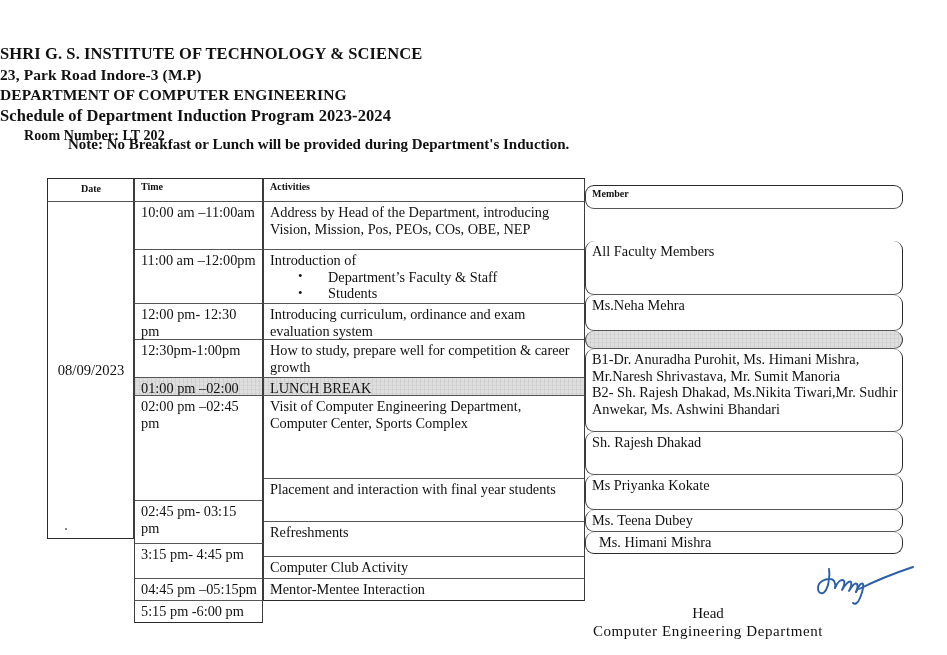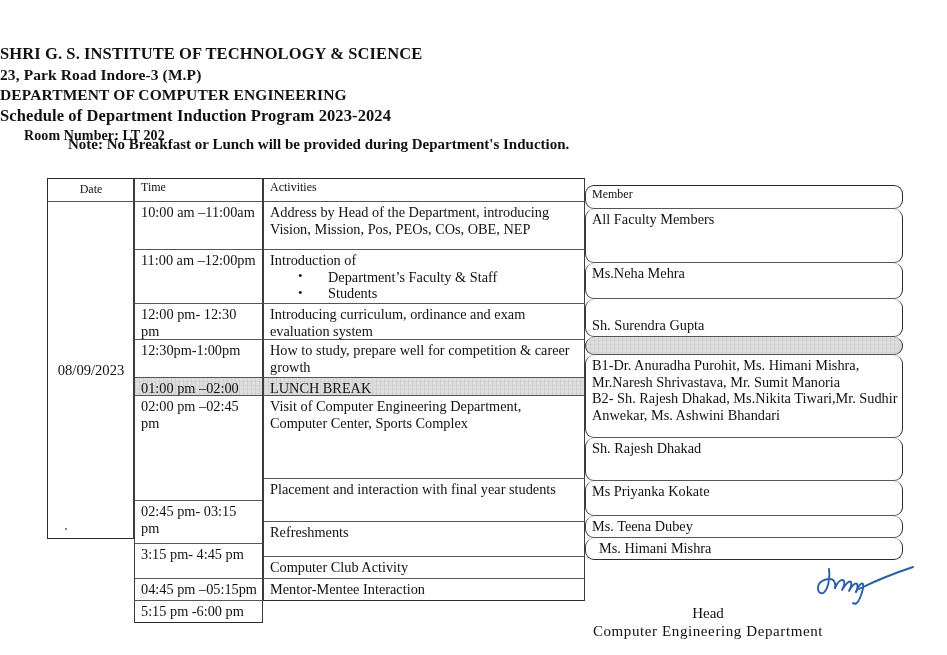--- a/index.html
+++ b/index.html
@@ -64,22 +64,22 @@
     border-left: 1.2px solid #3c3c3c;
     border-right: 1.2px solid #3c3c3c;
     border-bottom: 1.2px solid #555555;
     padding: 2px 5px 2px 6px;
     font-size: 14.3px;
     line-height: 16.6px;
     overflow: hidden;
   }
   .cell.head {
     border-top: 1.7px solid #2b2b2b;
-    font-weight: normal;
-    font-size: 12px;
+    font-weight: bold;
+    font-size: 10px;
     padding-top: 0;
   }
   .cell.lunch {
     background: #dedede;
     background-image:
       linear-gradient(90deg, rgba(0,0,0,0.055) 1px, transparent 1px),
       linear-gradient(0deg, rgba(0,0,0,0.035) 1px, transparent 1px);
     background-size: 4px 3px, 3px 4px;
   }
   .cell.bot-heavy { border-bottom: 1.6px solid #2b2b2b; }
@@ -214,25 +214,22 @@
     <div class="cell" style="height:83px;">Visit of Computer Engineering Department, Computer Center, Sports Complex</div>
     <div class="cell" style="height:43px;">Placement and interaction with final year students</div>
     <div class="cell" style="height:35px;">Refreshments</div>
     <div class="cell" style="height:22px;">Computer Club Activity</div>
     <div class="cell bot-heavy" style="height:22px;">Mentor-Mentee Interaction</div>
   </div>
 
   <div class="col col-mem">
     <div class="cell head" style="height:24px;">Member</div>
 
-    <div class="cell" style="height:54px;">All Faculty Members</div>
+    <div class="cell" style="height:54px;margin-top:32px;">All Faculty Members</div>
     <div class="cell" style="height:36px;">Ms.Neha Mehra</div>
-    <div class="cell align-bottom" style="height:38px;">
-      <div>Sh. Surendra Gupta</div>
-    </div>
     <div class="cell lunch" style="height:18px;"></div>
 
     <div class="cell" style="height:83px;">
       <div class="mem-line"><b>B1-</b><span>Dr. Anuradha Purohit, Ms. Himani Mishra,</span></div>
       <div class="mem-line">Mr.Naresh Shrivastava, Mr. Sumit Manoria</div>
       <div class="mem-line"><b>B2-</b><span> Sh. Rajesh Dhakad, Ms.Nikita Tiwari,Mr. Sudhir</span></div>
       <div class="mem-line">Anwekar, Ms. Ashwini Bhandari</div>
     </div>
 
     <div class="cell" style="height:43px;">Sh. Rajesh Dhakad</div>

